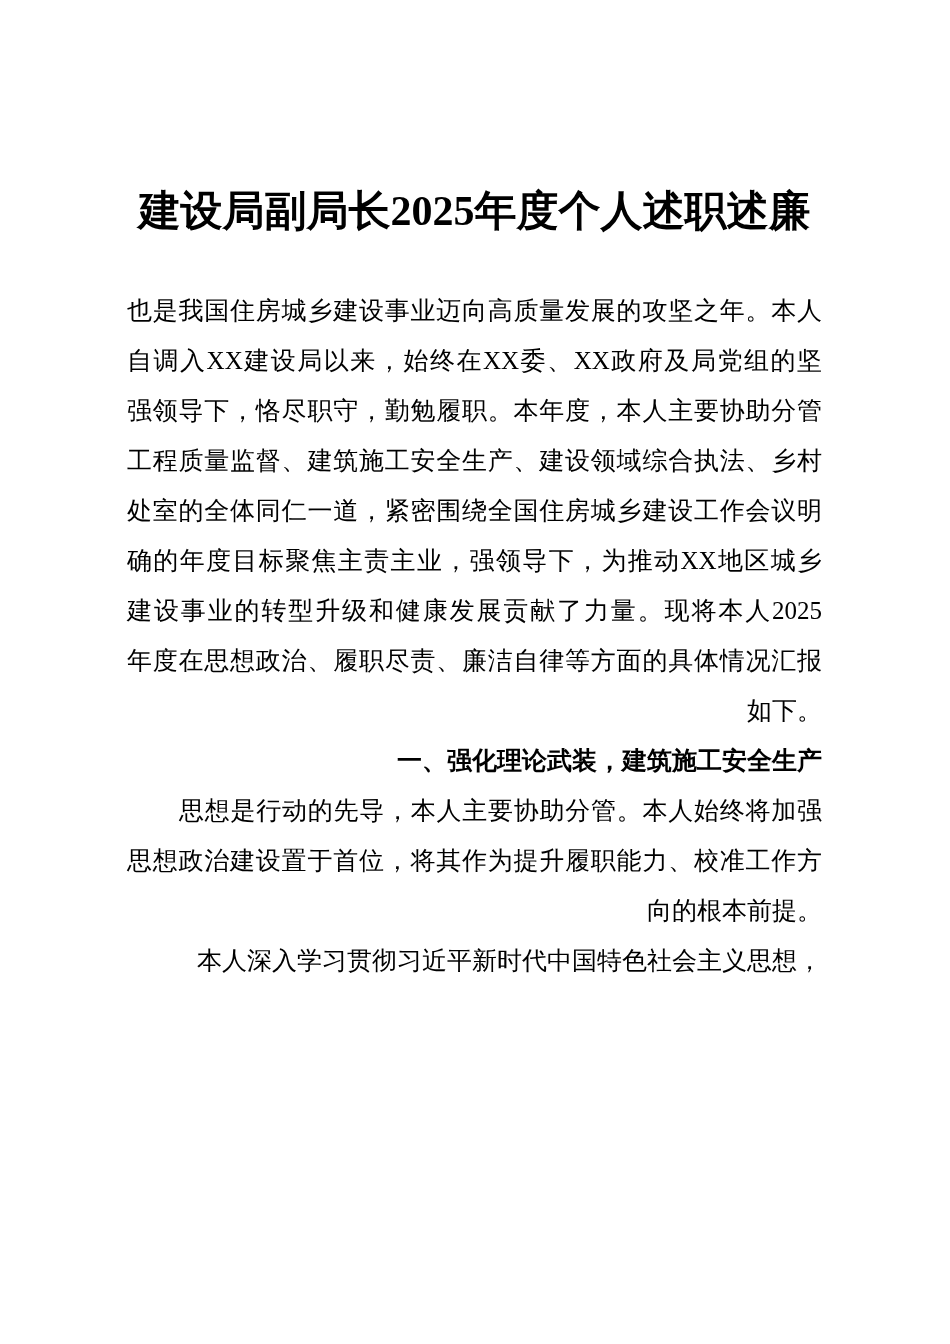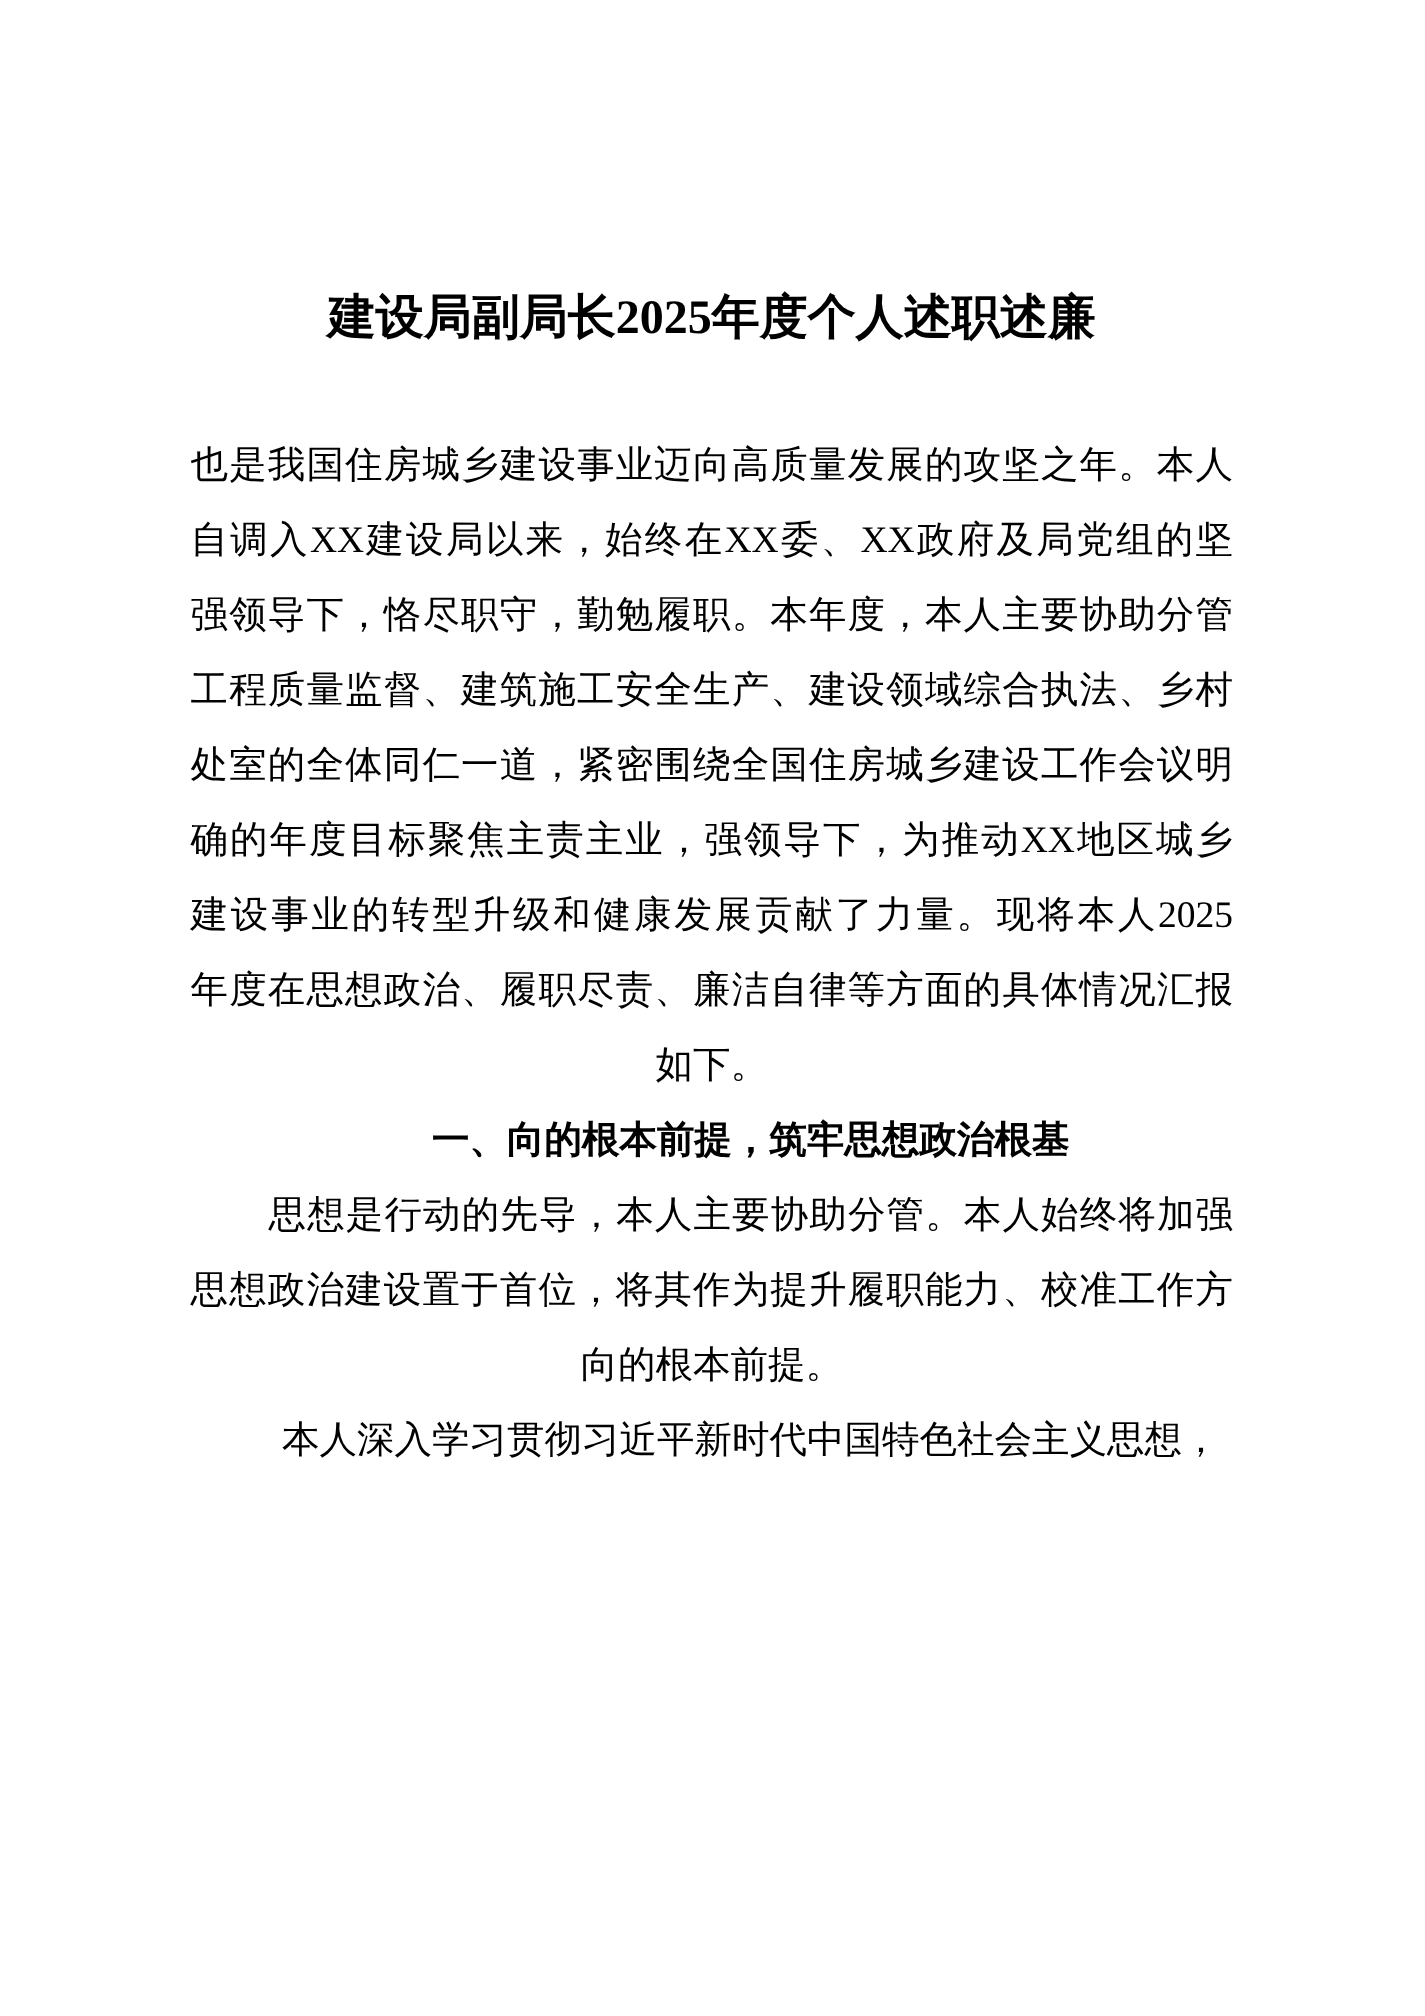--- a/index.html
+++ b/index.html
@@ -15,36 +15,36 @@
     box-sizing: border-box;
     padding: 186px 128px 0 127px;
     color: #000000;
     font-family: "Liberation Serif", serif;
     overflow: hidden;
   }
   .title-block {
     margin: 0;
   }
   .title-line {
-    font-size: 32px;
+    font-size: 42px;
     line-height: 50px;
     height: 50px;
     font-weight: bold;
     text-align: center;
     white-space: nowrap;
     font-family: "Liberation Serif", serif;
   }
   .blank-line {
     height: 50px;
   }
   .line {
     font-size: 25px;
     line-height: 50px;
     height: 50px;
-    text-align: center;
+    text-align: right;
   }
   .just {
     text-align: justify;
     text-align-last: justify;
   }
   .indent {
     text-indent: 52px;
   }
   .heading1 {
     font-weight: bold;
@@ -66,21 +66,21 @@
     <div class="line just">自调入XX建设局以来，始终在XX委、XX政府及局党组的坚</div>
     <div class="line just">强领导下，恪尽职守，勤勉履职。本年度，本人主要协助分管</div>
     <div class="line just">工程质量监督、建筑施工安全生产、建设领域综合执法、乡村</div>
     <div class="line just">处室的全体同仁一道，紧密围绕全国住房城乡建设工作会议明</div>
     <div class="line just">确的年度目标聚焦主责主业，强领导下，为推动XX地区城乡</div>
     <div class="line just">建设事业的转型升级和健康发展贡献了力量。现将本人2025</div>
     <div class="line just">年度在思想政治、履职尽责、廉洁自律等方面的具体情况汇报</div>
     <div class="line">如下。</div>
   </div>
 
-  <div class="line heading1 indent">一、向的根本前提，筑牢思想政治根基</div>
+  <div class="line heading1 indent">一、强化理论武装，建筑施工安全生产</div>
 
   <div>
     <div class="line just indent">思想是行动的先导，本人主要协助分管。本人始终将加强</div>
     <div class="line just">思想政治建设置于首位，将其作为提升履职能力、校准工作方</div>
     <div class="line">向的根本前提。</div>
   </div>
 
 
   <div>
     <div class="line indent">本人深入学习贯彻习近平新时代中国特色社会主义思想，</div>

